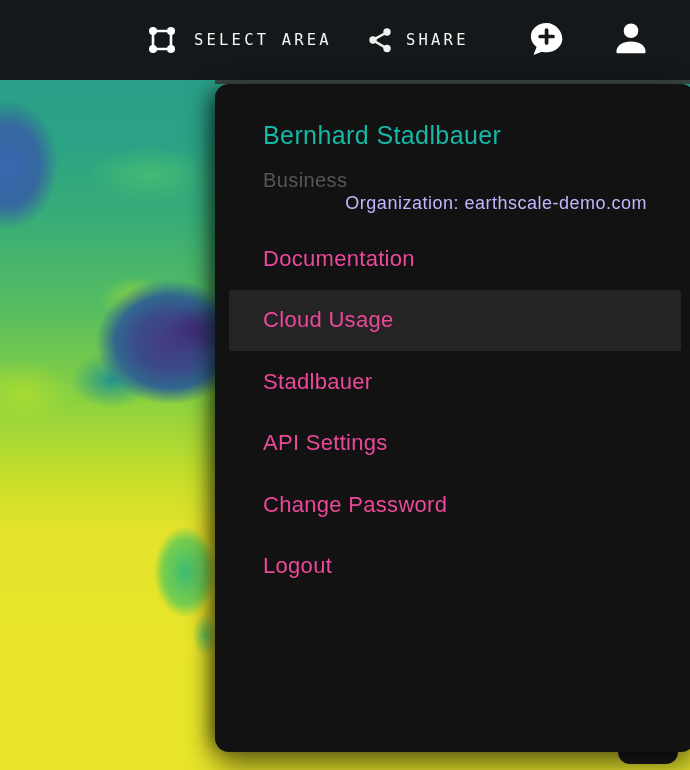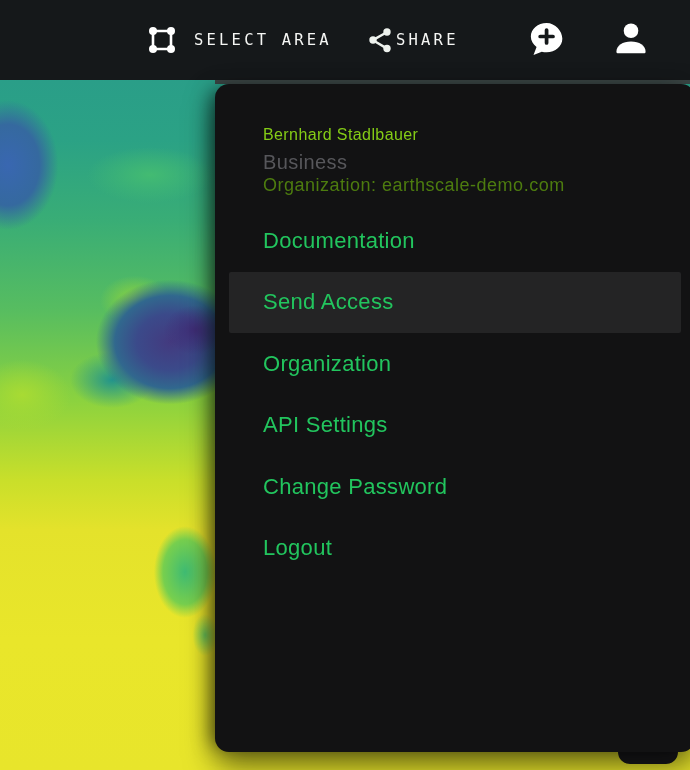--- a/index.html
+++ b/index.html
@@ -38,43 +38,43 @@
   }
   .tb-group{
     position:absolute;top:0;height:80px;display:flex;align-items:center;
     cursor:pointer;background:none;border:none;padding:0;
   }
   .tb-label{
     font-family:"DejaVu Sans Mono", monospace;
     font-size:15.5px;letter-spacing:3.2px;color:#f5f6f4;white-space:pre;
   }
   .tb-sel{left:145px;gap:15px;}
-  .tb-share{left:364px;}
+  .tb-share{left:364px;gap:10px;}
   .tb-iconbtn{
     position:absolute;background:none;border:none;padding:0;cursor:pointer;
   }
   .tb-feedback{left:524px;top:19px;width:44px;height:42px;}
   .tb-account{left:611px;top:20px;width:40px;height:38px;}
   .tb-iconbtn svg, .tb-group svg{display:block;}
 
   
   .menu-panel{
     position:absolute;left:215px;top:84px;width:480px;height:668px;
     background:#121213;border-radius:14px;z-index:4;box-sizing:border-box;
     padding-top:38px;
     box-shadow:-10px 0 18px -6px rgba(0,0,0,.5), 0 14px 30px rgba(0,0,0,.55);
   }
   .menu-header{padding:0 48px 14px 48px;}
-  .menu-name{font-size:16px;line-height:26px;color:#84cc16;letter-spacing:.4px;margin-bottom:2px;}
+  .menu-name{font-size:25px;line-height:26px;color:#14b8a6;letter-spacing:.4px;margin-bottom:20px;}
   .menu-plan{font-size:20px;line-height:24px;color:#57575b;letter-spacing:.4px;}
-  .menu-org{font-size:18px;line-height:22px;color:#4d7c0f;letter-spacing:.5px;}
+  .menu-org{font-size:18px;line-height:22px;color:#c4b5fd;letter-spacing:.5px;text-align:right;}
   .menu-list{display:flex;flex-direction:column;}
   .menu-item{
     height:61.5px;margin:0 14px;padding:0 34px;display:flex;align-items:center;
-    font-size:22px;color:#22c55e;letter-spacing:.3px;cursor:pointer;border-radius:2px;
+    font-size:22px;color:#ec4899;letter-spacing:.3px;cursor:pointer;border-radius:2px;
   }
   .menu-item.highlighted{background:#242425;}
 
   
   .peek-button{
     position:absolute;left:618px;top:744px;width:60px;height:20px;
     background:#1a1a1c;border-radius:0 0 12px 12px;z-index:1;cursor:pointer;border:none;
   }
 </style>
 </head>
@@ -132,19 +132,19 @@
 <button class="peek-button"></button>
 
 <div class="menu-panel">
   <div class="menu-header">
     <div class="menu-name">Bernhard Stadlbauer</div>
     <div class="menu-plan">Business</div>
     <div class="menu-org">Organization: earthscale-demo.com</div>
   </div>
   <div class="menu-list">
     <div class="menu-item">Documentation</div>
-    <div class="menu-item highlighted">Send Access</div>
-    <div class="menu-item">Organization</div>
+    <div class="menu-item highlighted">Cloud Usage</div>
+    <div class="menu-item">Stadlbauer</div>
     <div class="menu-item">API Settings</div>
     <div class="menu-item">Change Password</div>
     <div class="menu-item">Logout</div>
   </div>
 </div>
 
 </body></html>

